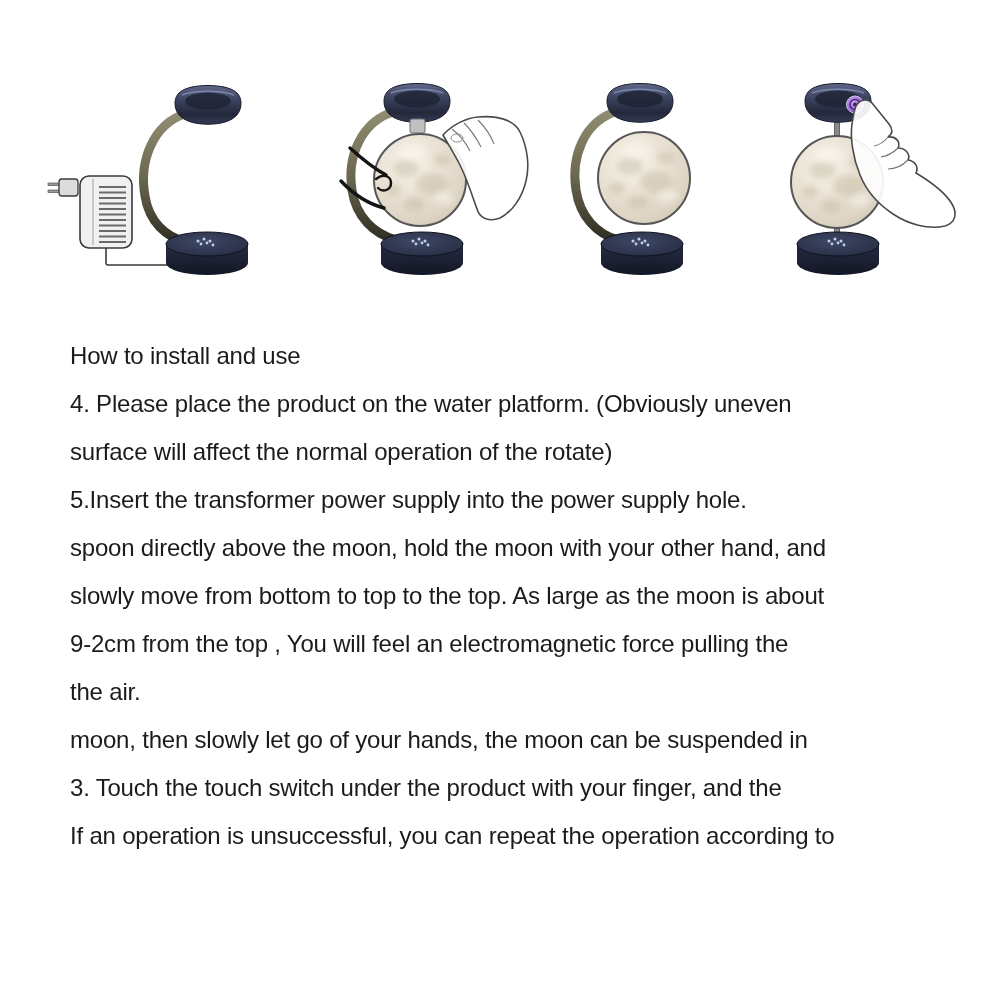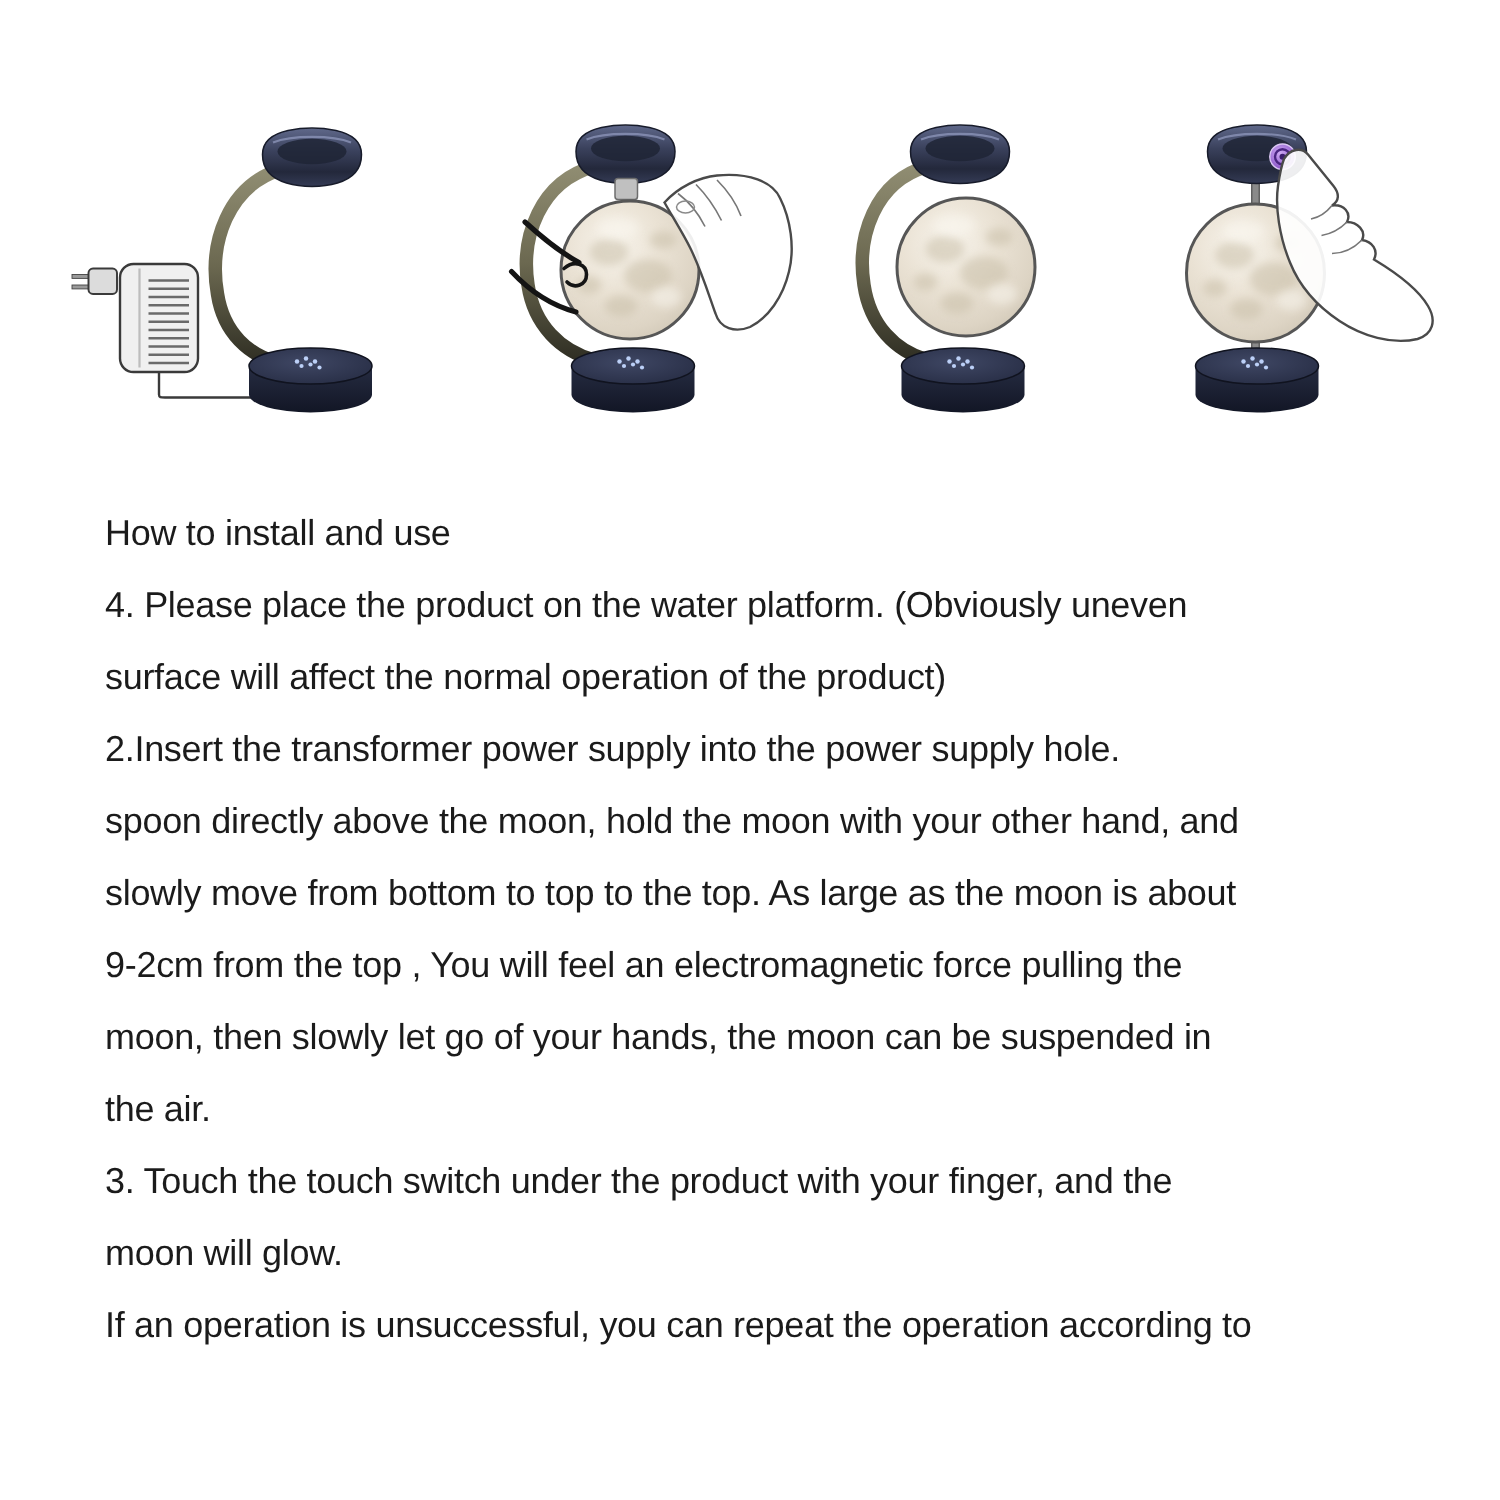--- a/index.html
+++ b/index.html
@@ -178,26 +178,25 @@
         <path d="M888,105 C884,110 879,113 874,114 M898,116 C893,121 887,124 881,125 M908,128 C902,134 895,137 888,137" stroke="#777777" stroke-width="1.1" fill="none"></path>
       </g>
     </g>
   </svg>
 
   <div class="text-block">
     <div class="line heading">How to install and use</div>
     <div>
 
     <div class="line">4. Please place the product on the water platform. (Obviously uneven</div>
-        <div class="line">surface will affect the normal operation of the product)</div>
-        <div class="line">2.Insert the transformer power supply into the power supply hole.</div>
+        <div class="line">surface will affect the normal operation of the rotate)</div>
+        <div class="line">5.Insert the transformer power supply into the power supply hole.</div>
         <div class="line">spoon directly above the moon, hold the moon with your other hand, and</div>
         <div class="line">slowly move from bottom to top to the top. As large as the moon is about</div>
         <div class="line">9-2cm from the top , You will feel an electromagnetic force pulling the</div>
+        <div class="line">the air.</div>
         <div class="line">moon, then slowly let go of your hands, the moon can be suspended in</div>
-        <div class="line">the air.</div>
         <div class="line">3. Touch the touch switch under the product with your finger, and the</div>
-        <div class="line">moon will glow.</div>
         <div class="line">If an operation is unsuccessful, you can repeat the operation according to</div>
       </div>
   </div>
 
 </div>
 
 </body></html>

